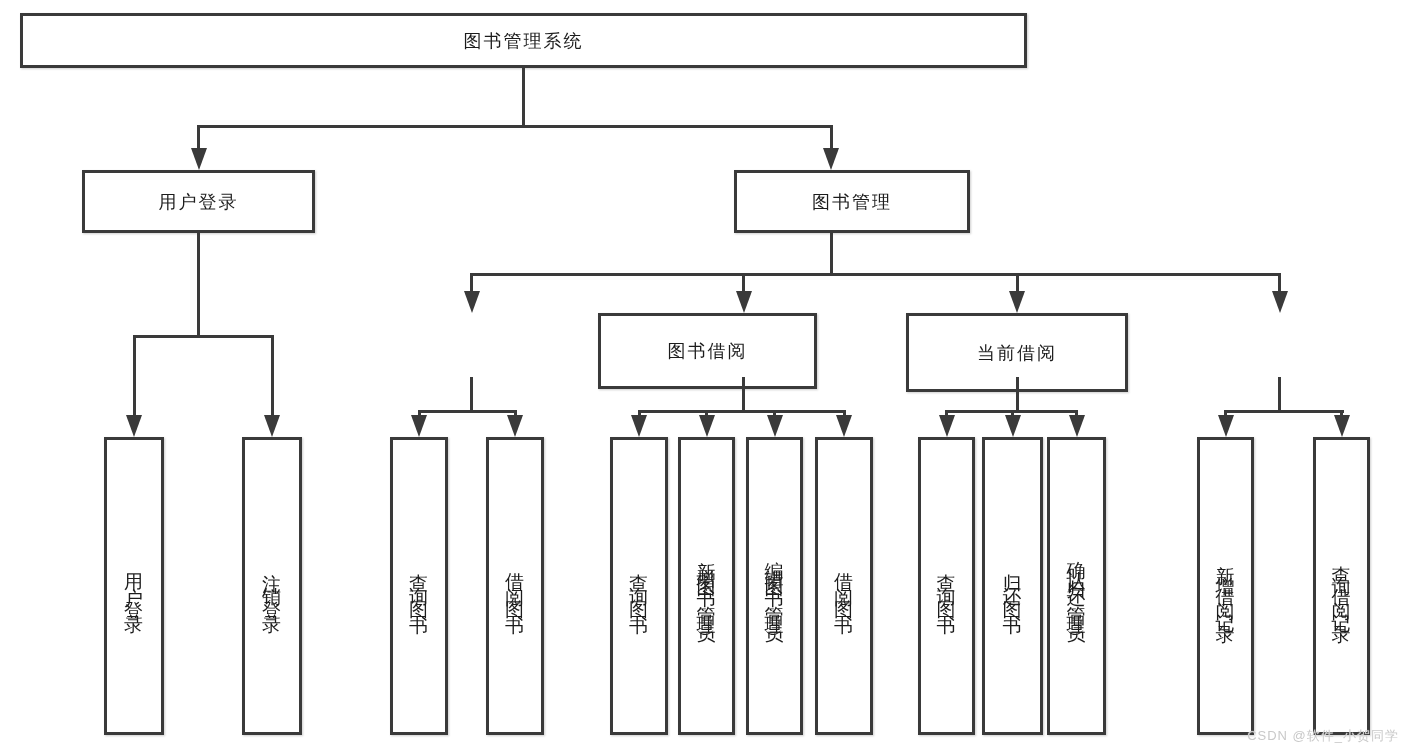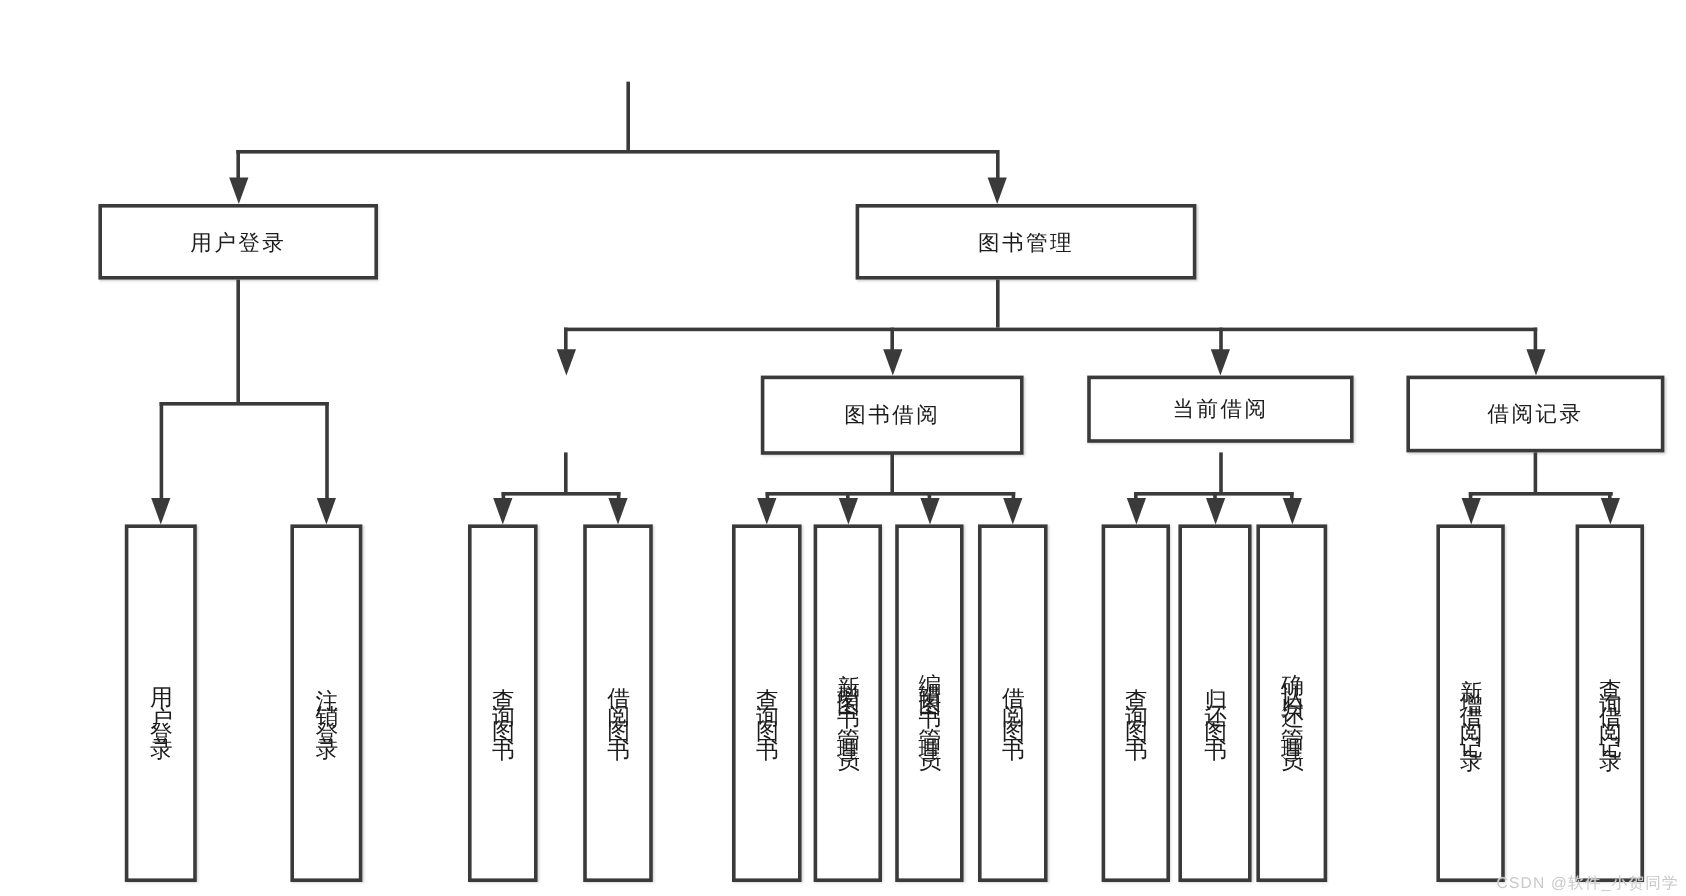--- a/index.html
+++ b/index.html
@@ -59,32 +59,35 @@
     z-index: 10;
     text-shadow: 0 0 1px rgba(255,255,255,0.8);
     white-space: nowrap;
   }
 </style>
 </head>
 <body>
 
 <div id="stage">
 
+  <div class="node" style="left:20px; top:13px; width:1007px; height:55px;">
+    <span class="hlabel">图书管理系统</span>
+  </div>
 
   <div class="vline" style="left:521.5px; top:68px; height:57px;"></div>
   <div class="hline" style="left:197px; top:125px; width:635px;"></div>
   <div class="vline" style="left:197px; top:125px; height:27px;"></div>
   <div class="arrow" style="left:190.5px; top:148px;"></div>
   <div class="vline" style="left:829.5px; top:125px; height:27px;"></div>
   <div class="arrow" style="left:823px; top:148px;"></div>
 
   <div class="node" style="left:82px; top:170px; width:233px; height:63px;">
     <span class="hlabel">用户登录</span>
   </div>
-  <div class="node" style="left:713px; top:170px; width:284px; height:63px;">
+  <div class="node" style="left:734px; top:170px; width:236px; height:63px;">
     <span class="hlabel">图书管理</span>
   </div>
 
   <div class="vline" style="left:197px; top:233px; height:102px;"></div>
   <div class="hline" style="left:132.5px; top:335px; width:141px;"></div>
   <div class="vline" style="left:132.5px; top:335px; height:83px;"></div>
   <div class="arrow" style="left:126px; top:415px;"></div>
   <div class="vline" style="left:270.5px; top:335px; height:83px;"></div>
   <div class="arrow" style="left:264px; top:415px;"></div>
 
@@ -92,28 +95,25 @@
   <div class="hline" style="left:470px; top:273px; width:811px;"></div>
   <div class="vline" style="left:470px; top:273px; height:20px;"></div>
   <div class="arrow" style="left:463.5px; top:291px;"></div>
   <div class="vline" style="left:742px; top:273px; height:20px;"></div>
   <div class="arrow" style="left:735.5px; top:291px;"></div>
   <div class="vline" style="left:1015.5px; top:273px; height:20px;"></div>
   <div class="arrow" style="left:1009px; top:291px;"></div>
   <div class="vline" style="left:1278px; top:273px; height:20px;"></div>
   <div class="arrow" style="left:1271.5px; top:291px;"></div>
 
-  <div class="node" style="left:634px; top:313px; width:219px; height:66px;">
+  <div class="node" style="left:598px; top:313px; width:219px; height:76px;">
     <span class="hlabel">图书借阅</span>
   </div>
-  <div class="node" style="left:906px; top:313px; width:222px; height:56px;">
+  <div class="node" style="left:906px; top:313px; width:222px; height:79px;">
     <span class="hlabel">当前借阅</span>
-  </div>
-  <div class="node" style="left:1172px; top:313px; width:215px; height:64px;">
-    <span class="hlabel">借阅记录</span>
   </div>
 
   <div class="vline" style="left:470px; top:377px; height:33px;"></div>
   <div class="hline" style="left:417.5px; top:410px; width:99px;"></div>
   <div class="vline" style="left:417.5px; top:410px; height:8px;"></div>
   <div class="arrow" style="left:411px; top:415px;"></div>
   <div class="vline" style="left:513.5px; top:410px; height:8px;"></div>
   <div class="arrow" style="left:507px; top:415px;"></div>
 
   <div class="vline" style="left:742px; top:377px; height:33px;"></div>

